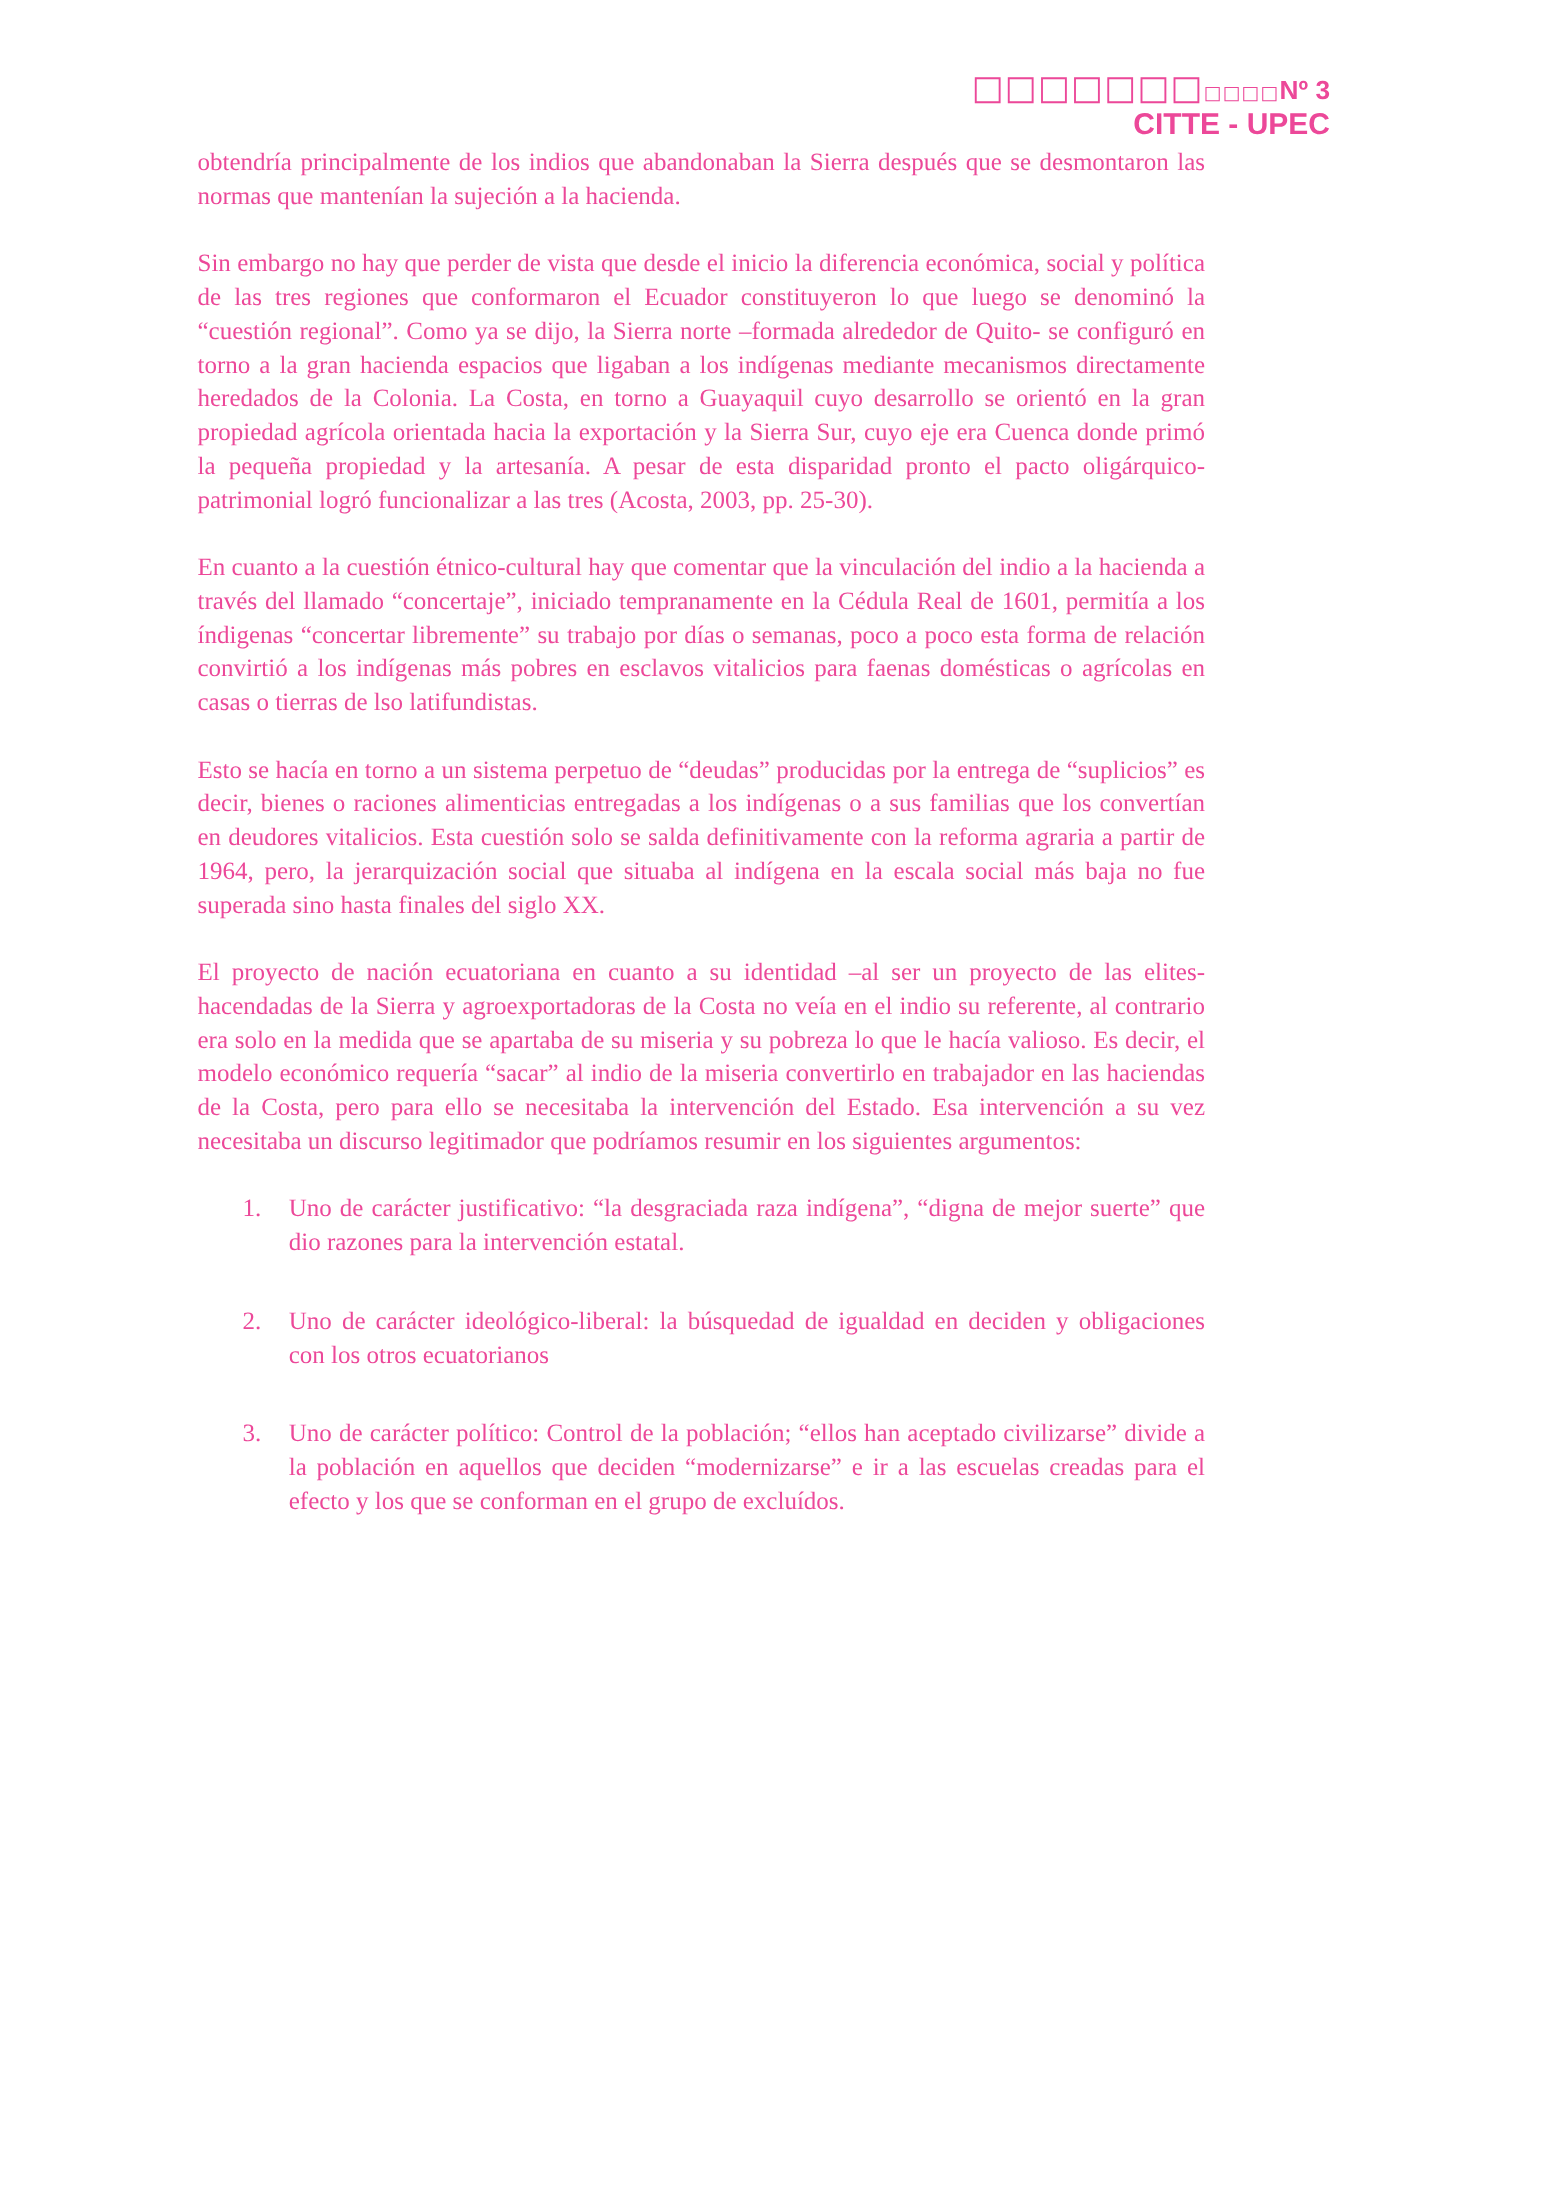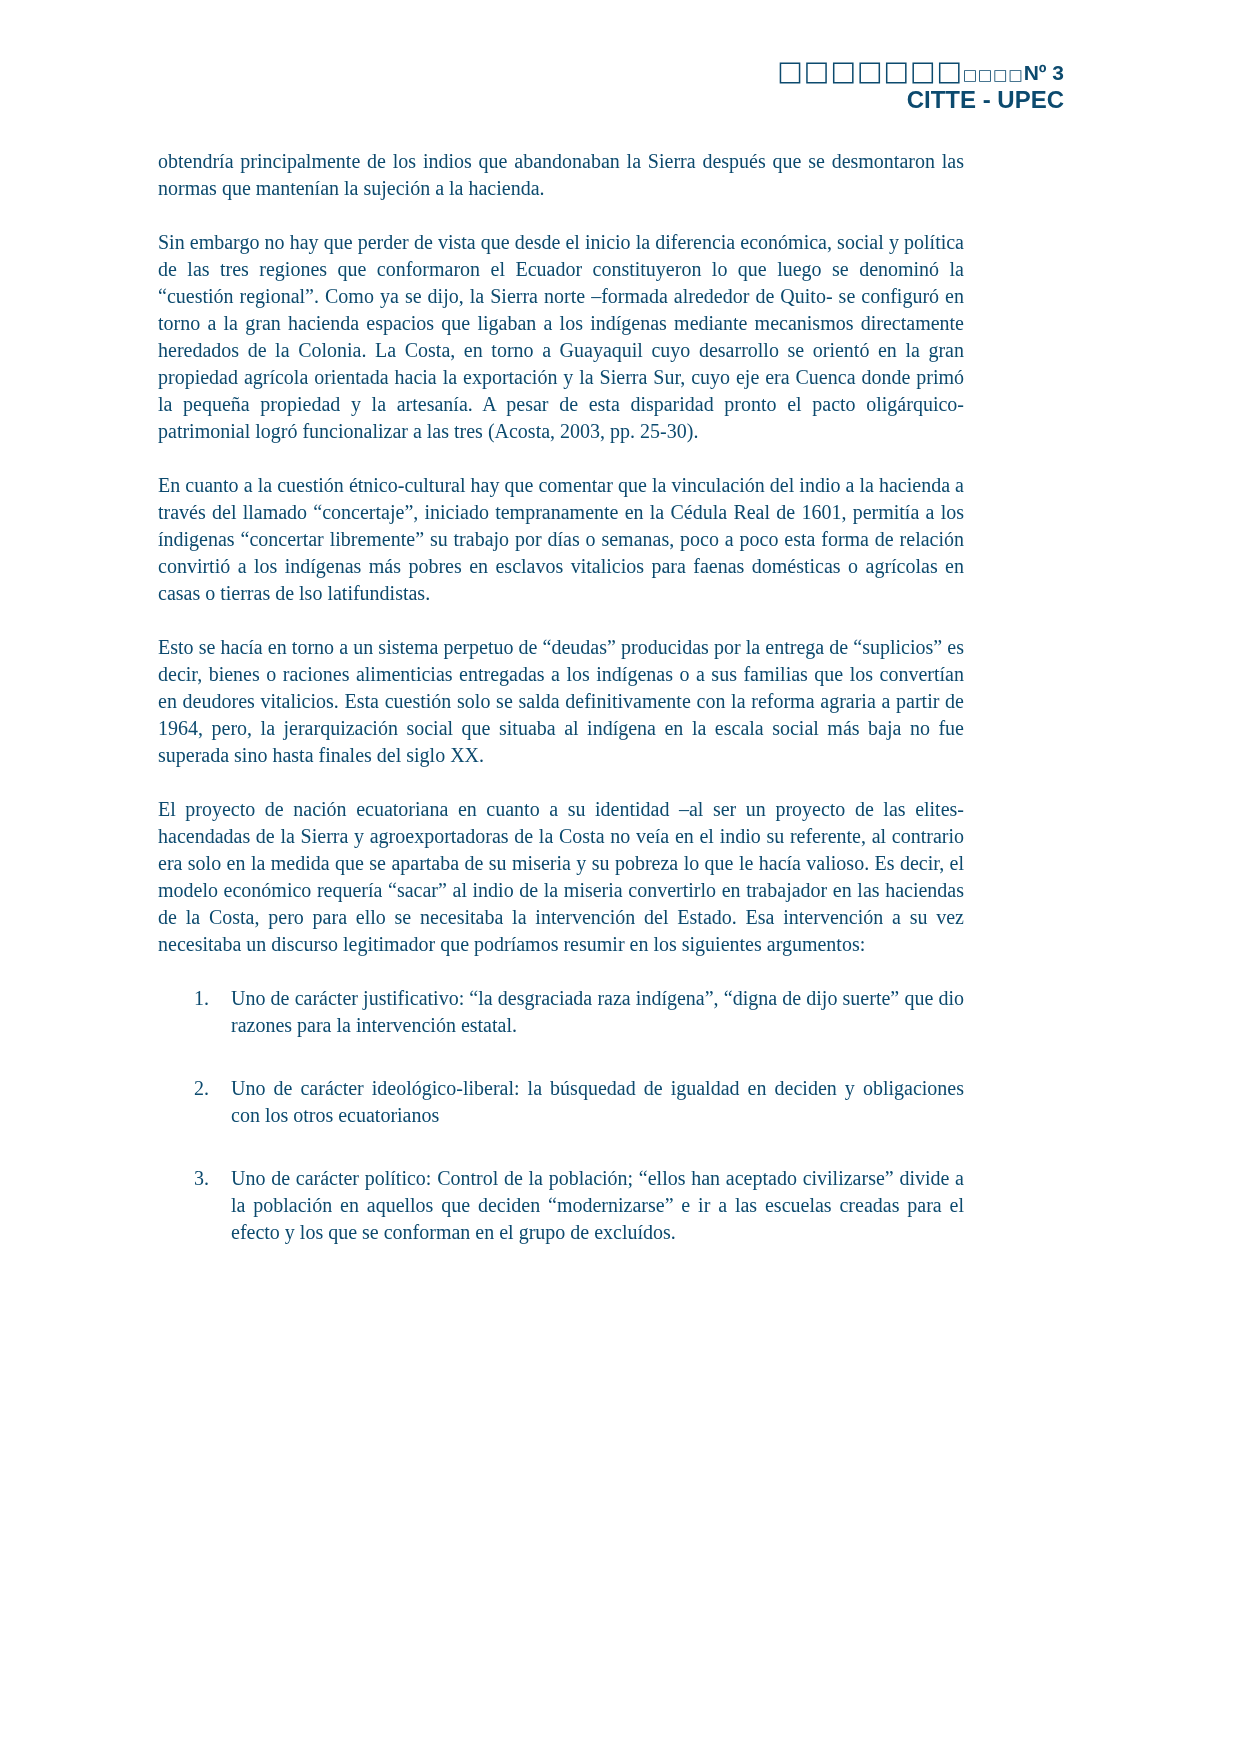--- a/index.html
+++ b/index.html
@@ -4,21 +4,21 @@
 <style>
   * { margin: 0; padding: 0; box-sizing: border-box; }
   html, body { background: #ffffff; }
   .page {
     position: relative;
     width: 1240px;
     height: 1754px;
     background: #ffffff;
     overflow: hidden;
     font-family: "Liberation Serif", serif;
-    color: #0c4a6e;
+    color: #ec4899;
   }
   
   .header {
     position: absolute;
     top: 56px;
     right: 176px;
     text-align: right;
     font-family: "Liberation Sans", sans-serif;
     font-weight: bold;
     line-height: 1.1;
@@ -42,21 +42,21 @@
     font-size: 21px;
     vertical-align: baseline;
   }
   .org {
     font-size: 24px;
     margin-top: 1px;
   }
   
   .bodytext {
     position: absolute;
-    top: 148px;
+    top: 117px;
     left: 158px;
     width: 806px;
     font-size: 20px;
     line-height: 27px;
     text-align: justify;
   }
   .para { margin-bottom: 27px; }
   .list { margin-top: 13px; }
   .list-item {
     display: flex;
@@ -105,21 +105,21 @@
   <div class="bodytext">
     <p class="para">obtendría principalmente de los indios que abandonaban la Sierra después que se desmontaron las normas que mantenían la sujeción a la hacienda.</p>
     <p class="para">Sin embargo no hay que perder de vista que desde el inicio la diferencia económica, social y política de las tres regiones que conformaron el Ecuador constituyeron lo que luego se denominó la “cuestión regional”. Como ya se dijo, la Sierra norte –formada alrededor de Quito- se configuró en torno a la gran hacienda espacios que ligaban a los indígenas mediante mecanismos directamente heredados de la Colonia. La Costa, en torno a Guayaquil cuyo desarrollo se orientó en la gran propiedad agrícola orientada hacia la exportación y la Sierra Sur, cuyo eje era Cuenca donde primó la pequeña propiedad y la artesanía. A pesar de esta disparidad pronto el pacto oligárquico-patrimonial logró funcionalizar a las tres (Acosta, 2003, pp. 25-30).</p>
     <p class="para">En cuanto a la cuestión étnico-cultural hay que comentar que la vinculación del indio a la hacienda a través del llamado “concertaje”, iniciado tempranamente en la Cédula Real de 1601, permitía a los índigenas “concertar libremente” su trabajo por días o semanas, poco a poco esta forma de relación convirtió a los indígenas más pobres en esclavos vitalicios para faenas domésticas o agrícolas en casas o tierras de lso latifundistas.</p>
     <p class="para">Esto se hacía en torno a un sistema perpetuo de “deudas” producidas por la entrega de “suplicios” es decir, bienes o raciones alimenticias entregadas a los indígenas o a sus familias que los convertían en deudores vitalicios. Esta cuestión solo se salda definitivamente con la reforma agraria a partir de 1964, pero, la jerarquización social que situaba al indígena en la escala social más baja no fue superada sino hasta finales del siglo XX.</p>
     <p class="para">El proyecto de nación ecuatoriana en cuanto a su identidad –al ser un proyecto de las elites- hacendadas de la Sierra y agroexportadoras de la Costa no veía en el indio su referente, al contrario era solo en la medida que se apartaba de su miseria y su pobreza lo que le hacía valioso. Es decir, el modelo económico requería “sacar” al indio de la miseria convertirlo en trabajador en las haciendas de la Costa, pero para ello se necesitaba la intervención del Estado. Esa intervención a su vez necesitaba un discurso legitimador que podríamos resumir en los siguientes argumentos:</p>
 
     <div class="list">
       <div class="list-item">
         <span class="list-num">1.</span>
-        <span class="list-text">Uno de carácter justificativo: “la desgraciada raza indígena”, “digna de dijo suerte” que dio razones para la intervención estatal.</span>
+        <span class="list-text">Uno de carácter justificativo: “la desgraciada raza indígena”, “digna de mejor suerte” que dio razones para la intervención estatal.</span>
       </div>
       <div class="list-item">
         <span class="list-num">2.</span>
         <span class="list-text">Uno de carácter ideológico-liberal: la búsquedad de igualdad en deciden y obligaciones con los otros ecuatorianos</span>
       </div>
       <div class="list-item">
         <span class="list-num">3.</span>
         <span class="list-text">Uno de carácter político: Control de la población; “ellos han aceptado civilizarse”  divide a la población en aquellos que deciden “modernizarse” e ir a las escuelas creadas para el efecto y los que se conforman en el grupo de excluídos.</span>
       </div>
     </div>

